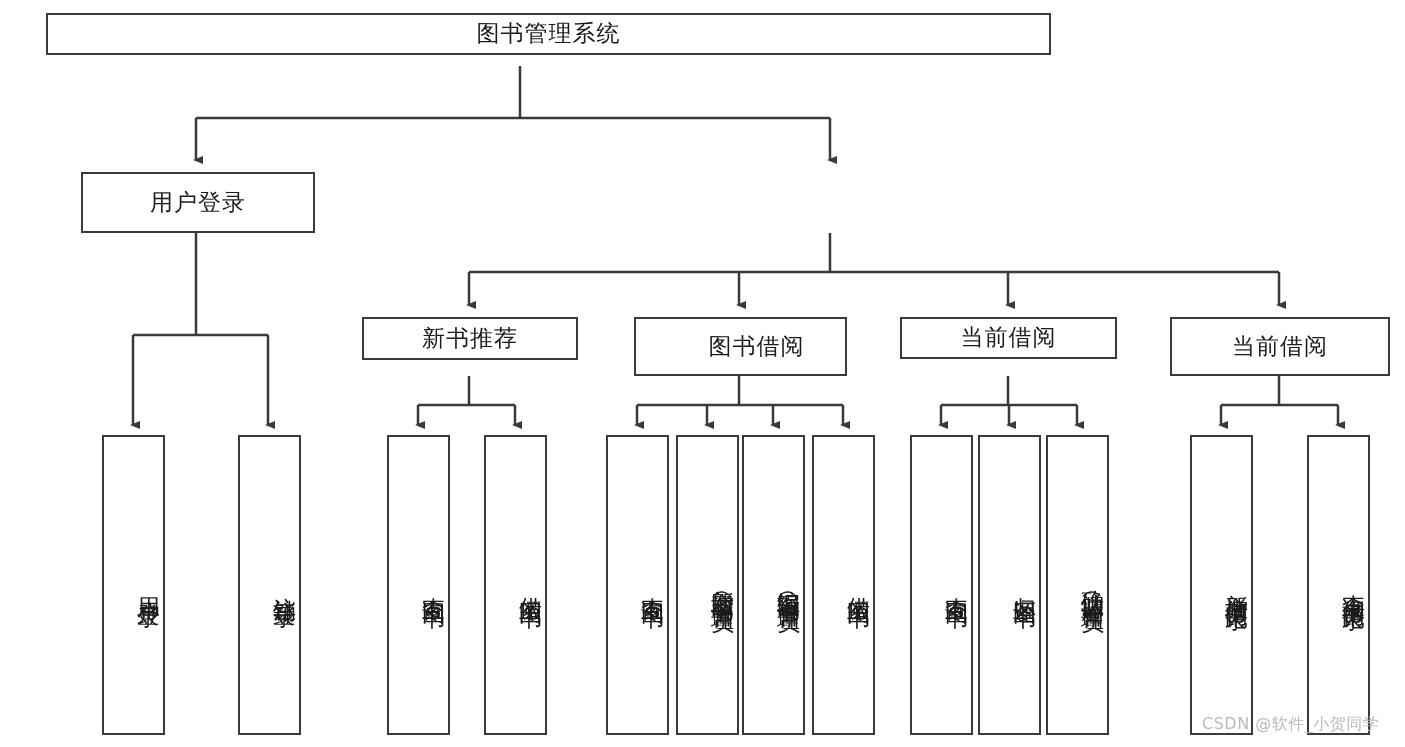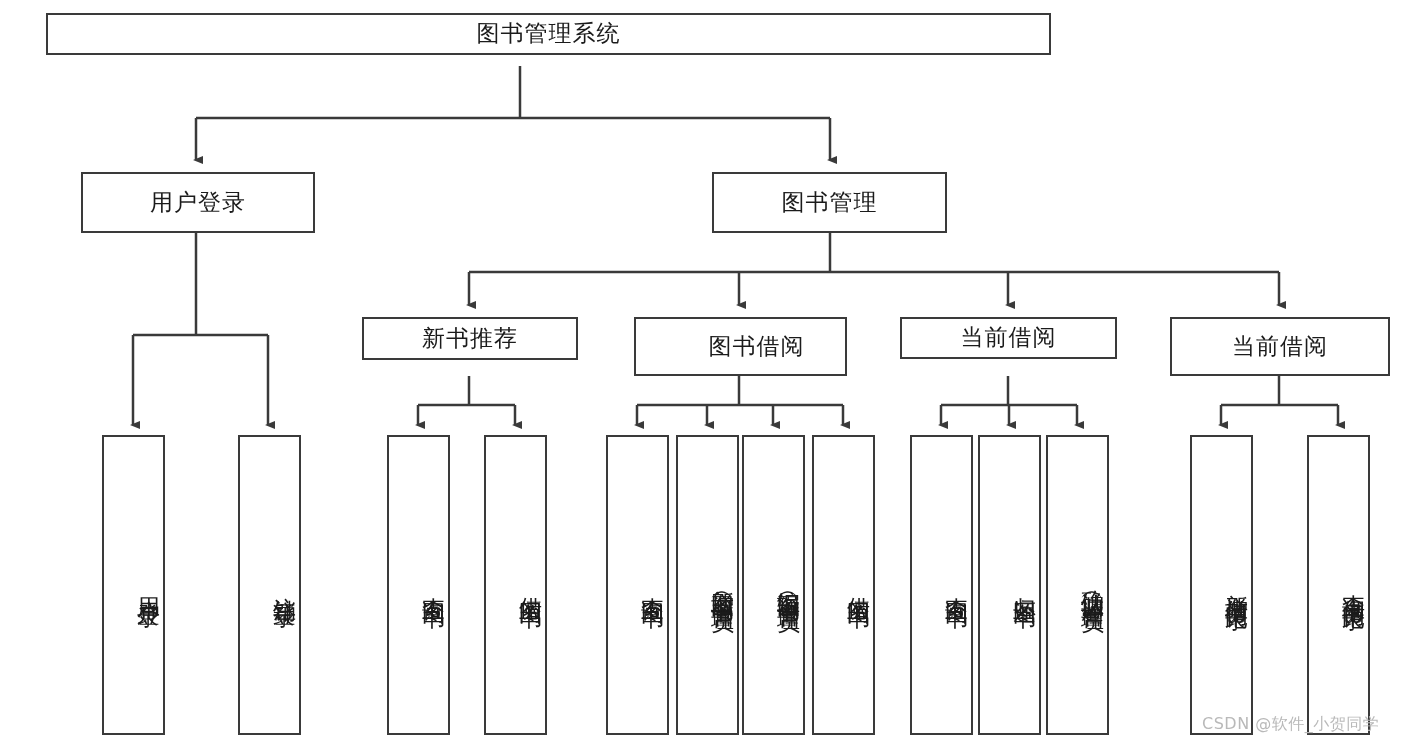--- a/index.html
+++ b/index.html
@@ -117,23 +117,20 @@
     </g>
   </svg>
 
   <div class="node horiz" style="left:18px; top:13px; width:1005px; height:42px;margin-left:28px;">
     <span>图书管理系统</span>
   </div>
 
   <div class="node horiz" style="left:81px; top:172px; width:234px; height:61px;">
     <span>用户登录</span>
   </div>
-  <div class="node horiz" style="left:712px; top:172px; width:235px; height:61px;">
-    <span>图书管理</span>
-  </div>
 
   <div class="node horiz" style="left:362px; top:317px; width:216px; height:43px;font-family:Liberation Serif, serif;">
     <span>新书推荐</span>
   </div>
   <div class="node horiz" style="left:634px; top:317px; width:213px; height:59px;padding-left:32px;">
     <span>图书借阅</span>
   </div>
   <div class="node horiz" style="left:900px; top:317px; width:217px; height:42px;">
     <span>当前借阅</span>
   </div>

